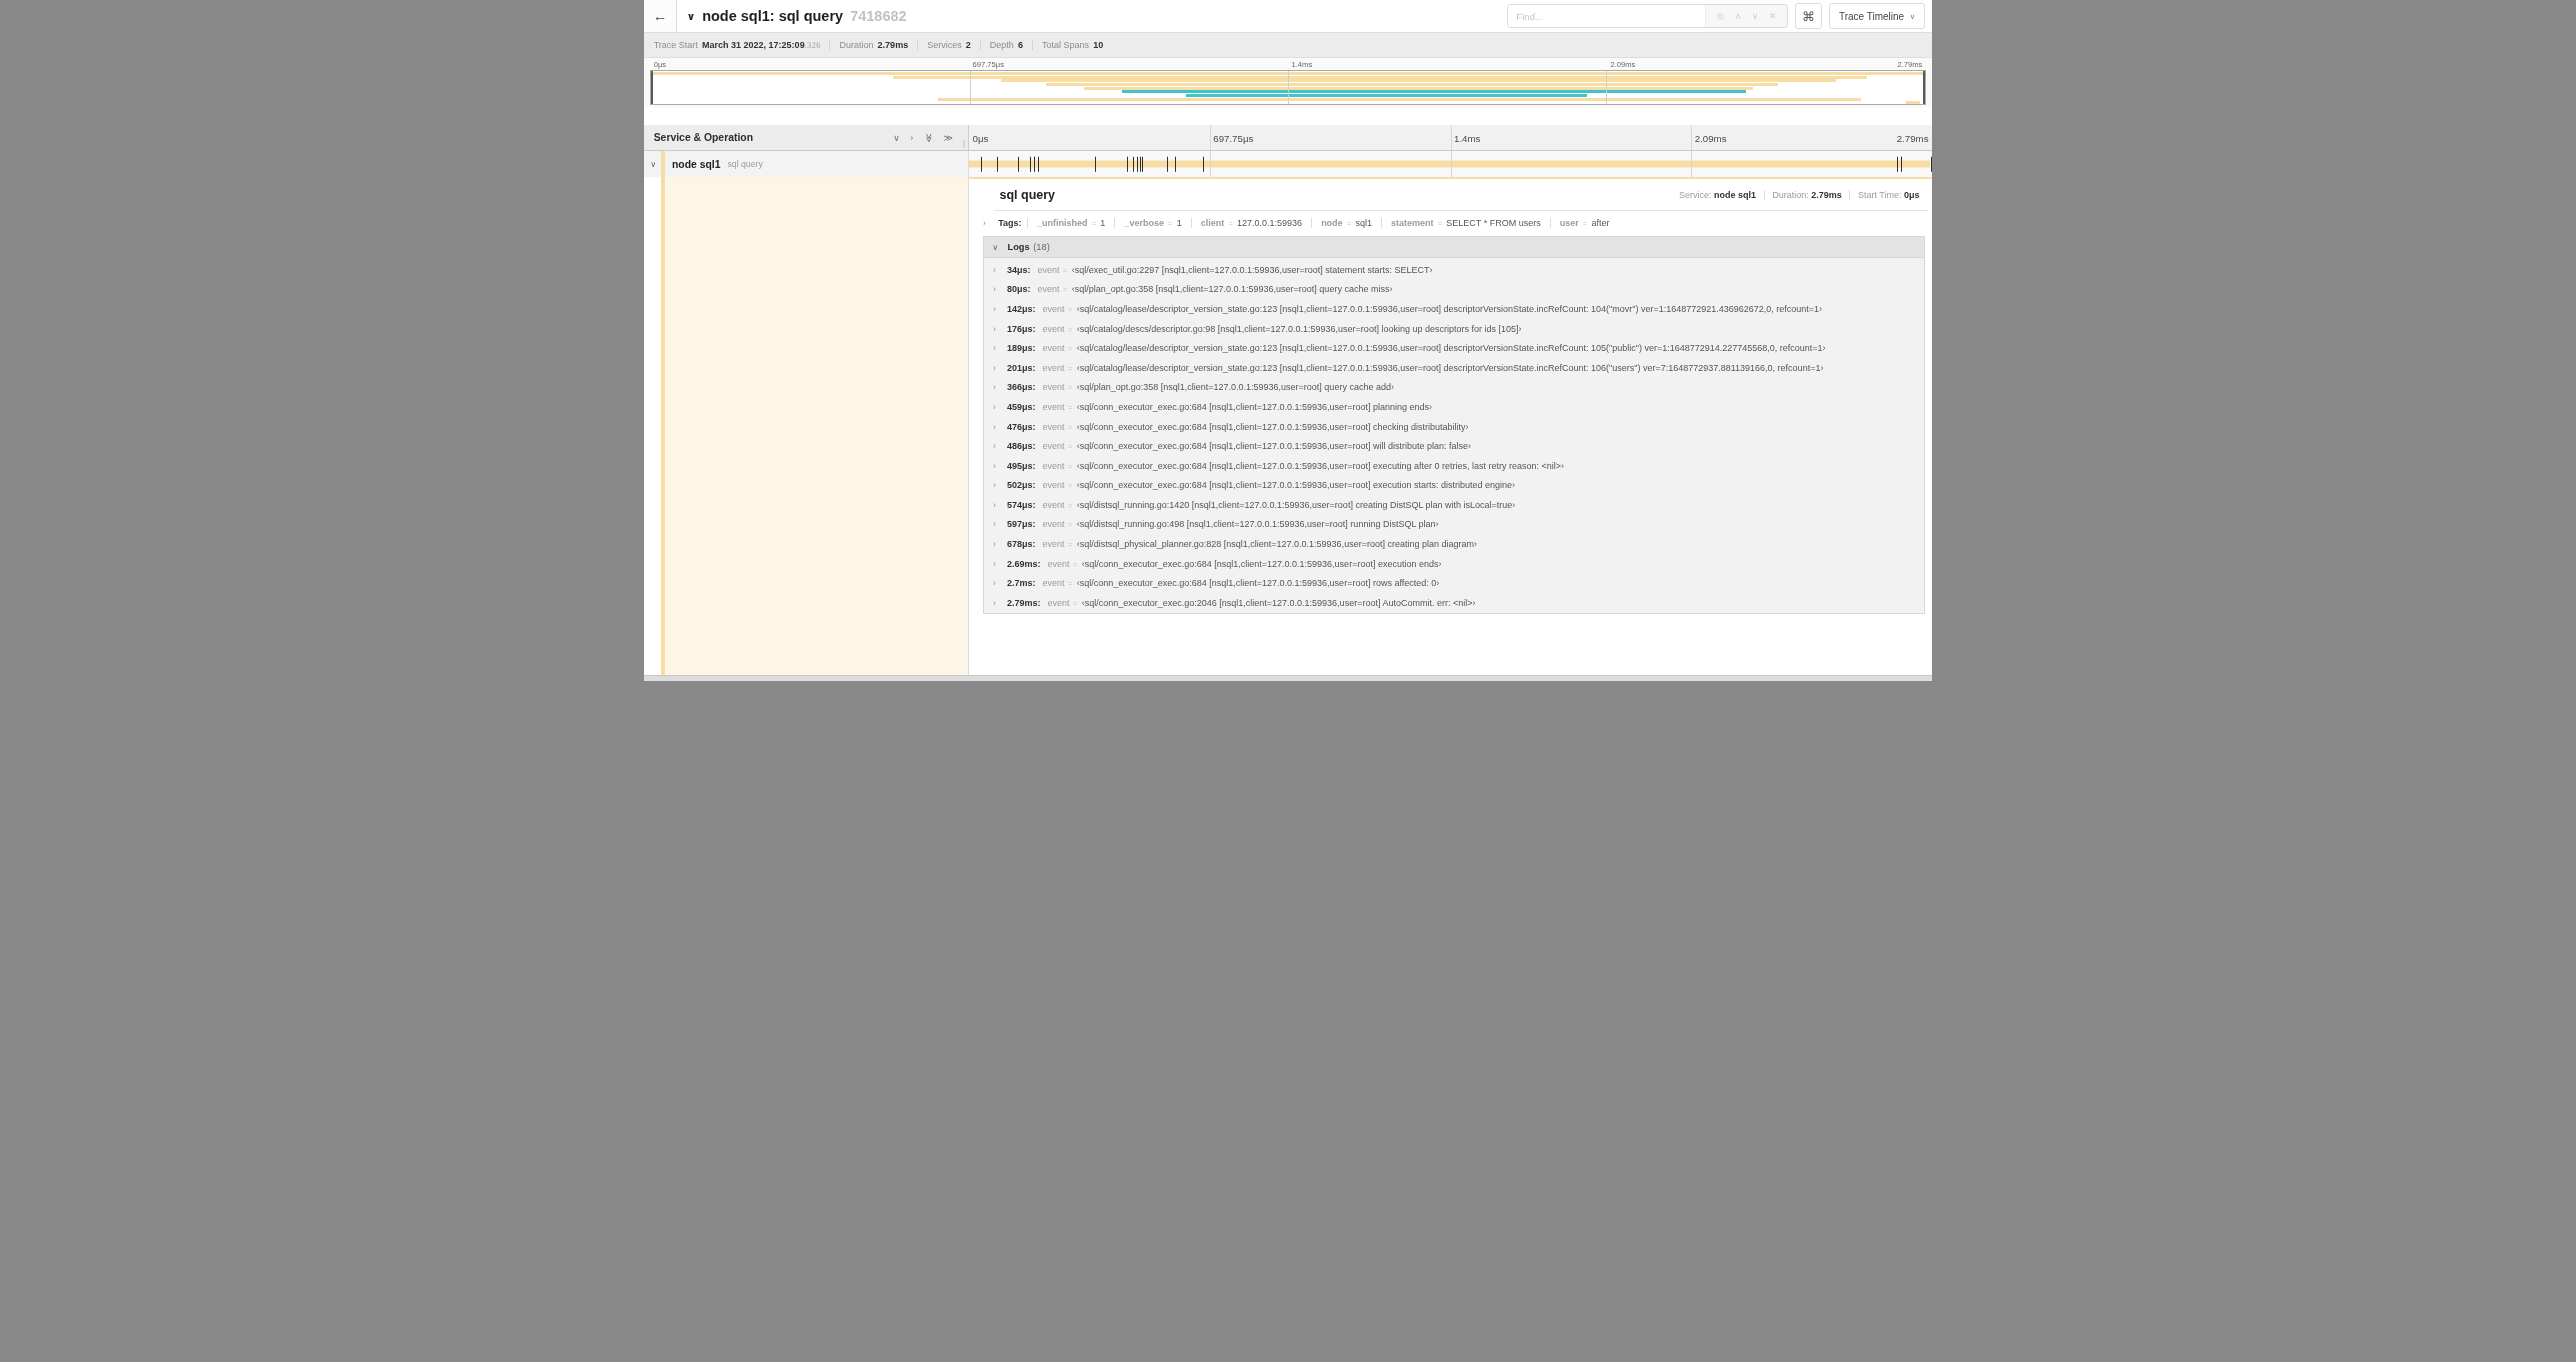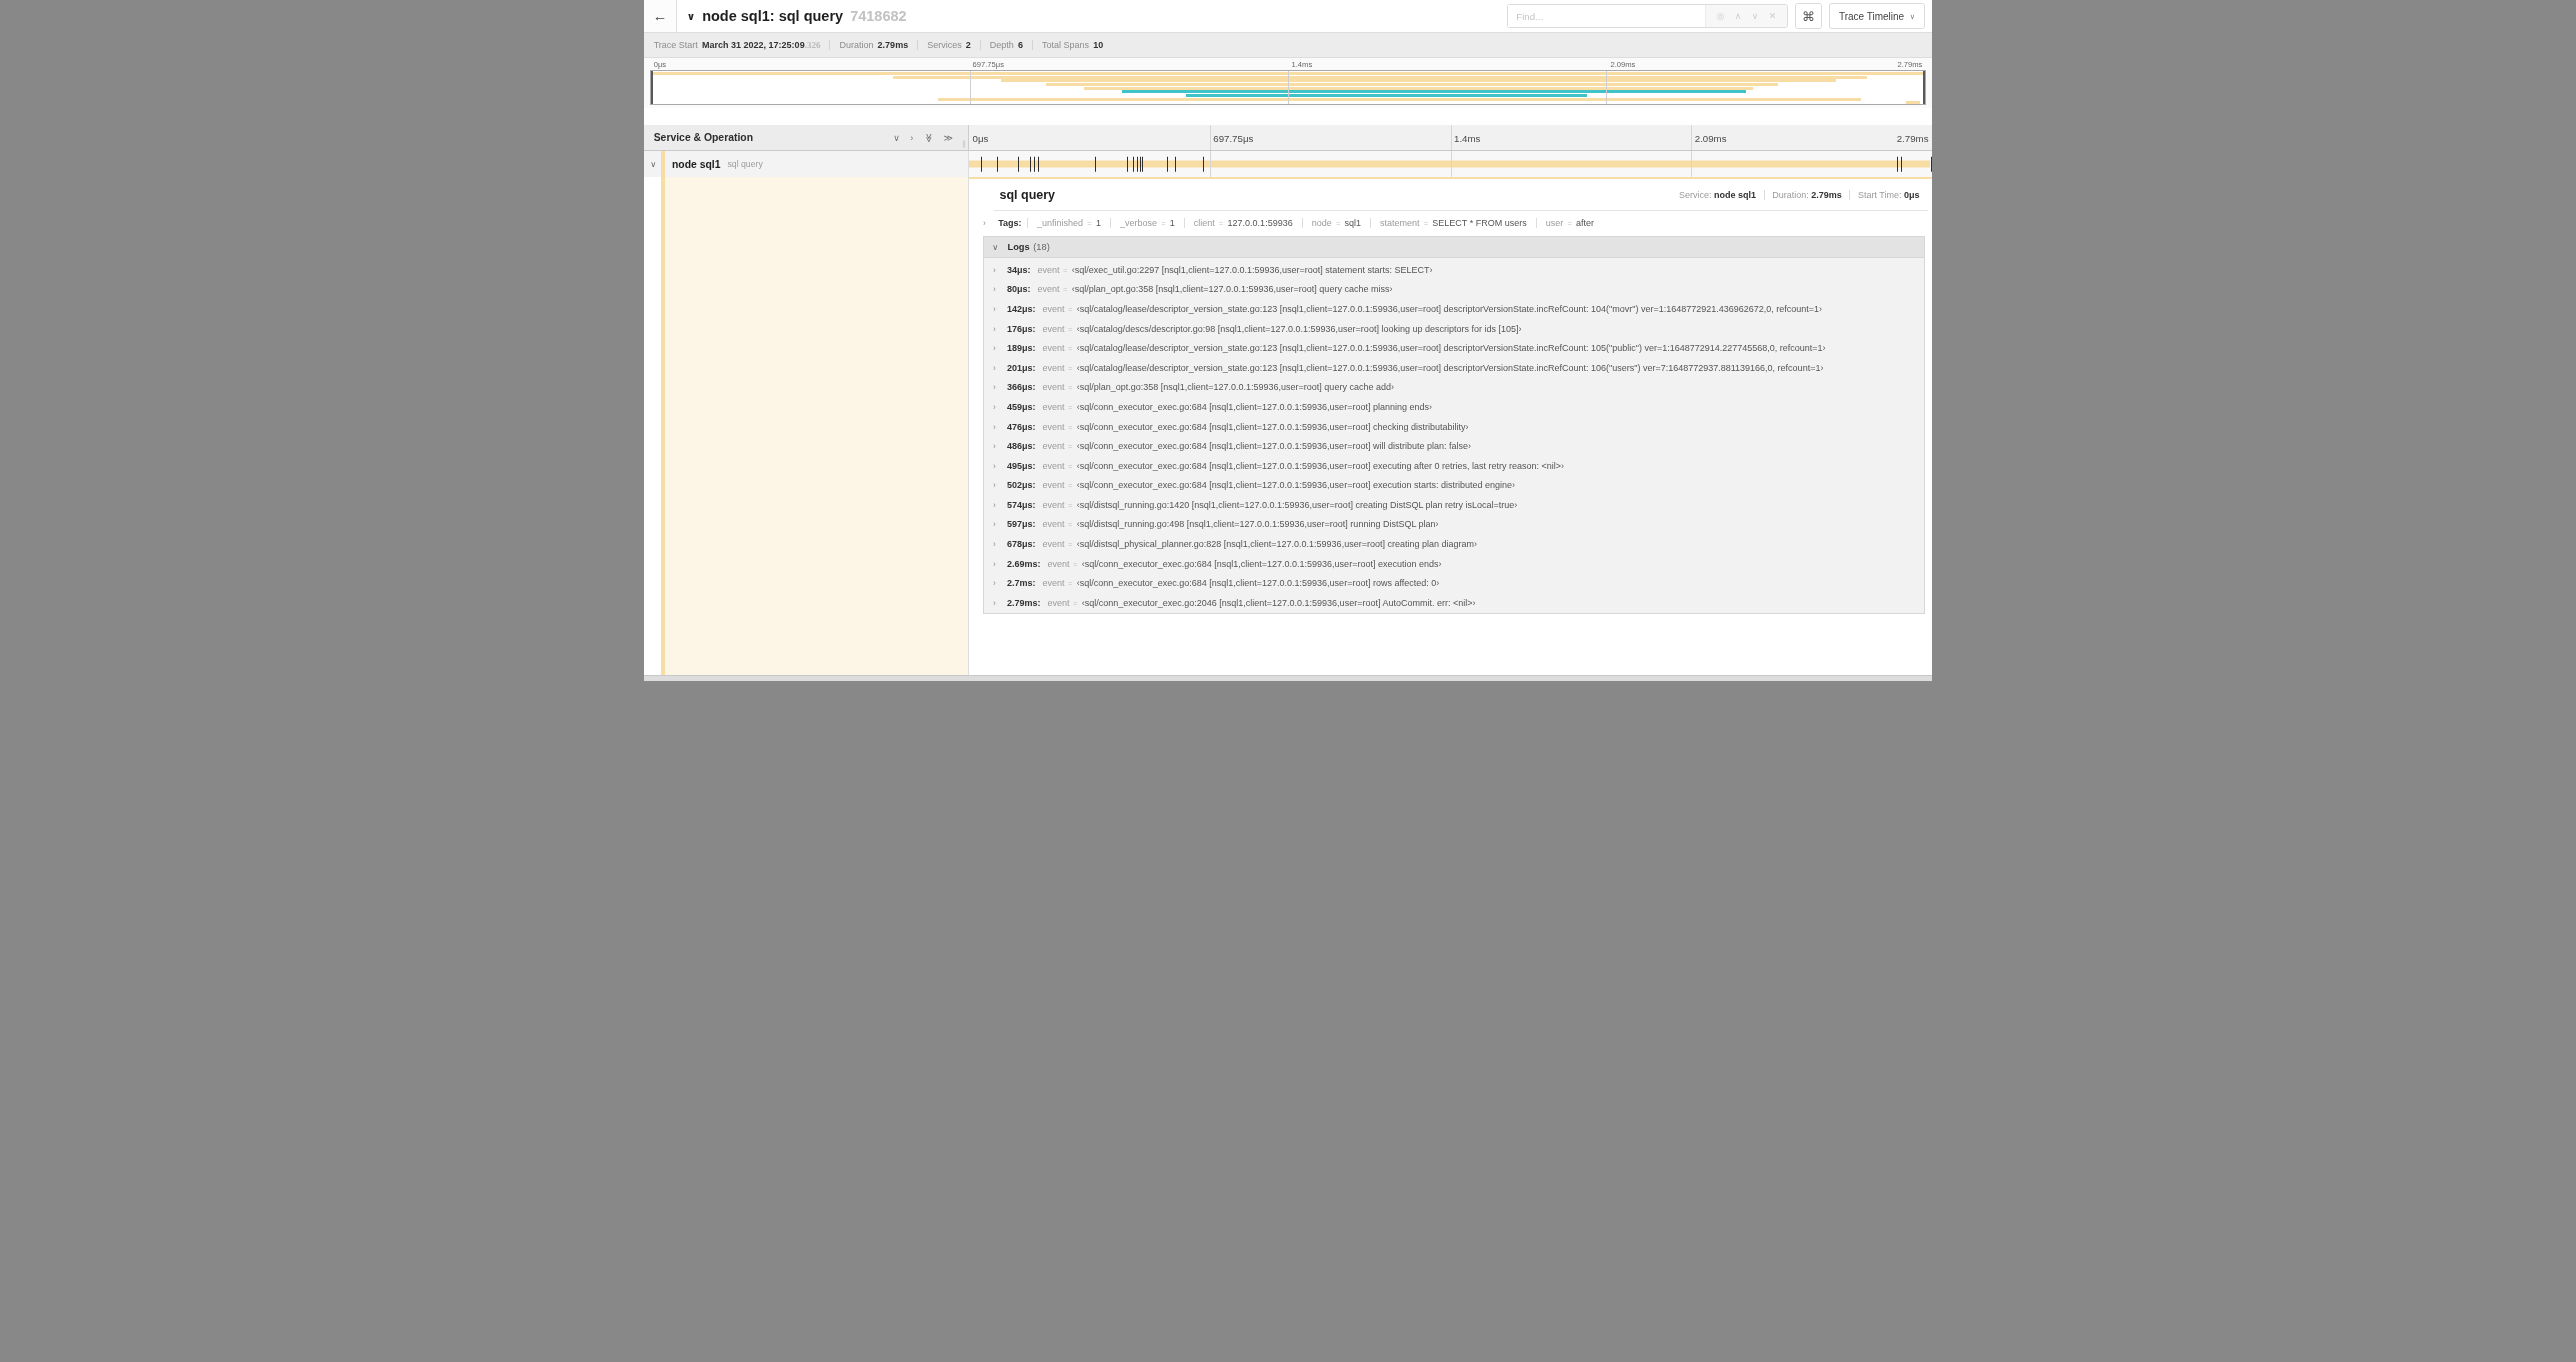--- a/index.html
+++ b/index.html
@@ -76,21 +76,21 @@
   .ov-item{ padding:0 7.6px; border-left:0.7px solid #dcdcdc; color:#9b9b9b; }
   .ov-item:first-child{ border-left:none; }
   .ov-item b{ color:#333; }
   .ov-item:last-child{ padding-right:2.8px; }
   .d-sep{ height:0.7px; background:#e3e3e3; margin:0 4.2px 0 25px; }
   .tags-row{ display:flex; align-items:center; padding:7.6px 9.7px 7px 14px; font-size:9px; cursor:pointer; }
   .tr-chev{ width:15.2px; color:#888; font-size:8.3px; }
   .tags-label{ font-weight:700; color:#333; margin-right:5.5px; }
   .tag{ display:flex; align-items:baseline; padding:0 9px; border-left:0.7px solid #ddd; white-space:nowrap; }
   .tag:first-of-type{ border-left:none; }
-  .tag .k{ color:#9b9b9b; }
+  .tag .k{ color:#9b9b9b;font-weight:bold; }
   .tag .eq{ color:#c3c3c3; font-size:7.6px; margin:0 4.2px; }
   .tag .v{ color:#555; }
   .logs{ margin:1.4px 7px 0 14px; border:0.7px solid #d6d6d6; background:#f2f2f2; display:flex; flex-direction:column; min-height:0; }
   .logs-header{ background:#e3e3e3; border-bottom:0.7px solid #d6d6d6; padding:4.8px 8.3px; font-size:9.3px; display:flex; align-items:center; cursor:pointer; flex:none; }
   .lh-chev{ width:15.2px; color:#666; font-size:8.3px; }
   .logs-label{ font-weight:700; color:#2f2f2f; margin-right:3.5px; }
   .logs-count{ color:#666; }
   .log-rows{ padding-top:2.1px; overflow:hidden; }
   .log-row{ display:flex; align-items:baseline; padding:4.8px 7px 4.8px 9px; font-size:9px; cursor:pointer; white-space:nowrap; overflow:hidden; }
   .lr-chev{ width:14px; flex:none; color:#888; font-size:8.3px; }
@@ -376,21 +376,21 @@
               <span class="lr-time">502μs:</span>
               <span class="lr-key">event</span>
               <span class="lr-eq">=</span>
               <span class="lr-val">‹sql/conn_executor_exec.go:684 [nsql1,client=127.0.0.1:59936,user=root] execution starts: distributed engine›</span>
             </div>
             <div class="log-row">
               <span class="lr-chev">›</span>
               <span class="lr-time">574μs:</span>
               <span class="lr-key">event</span>
               <span class="lr-eq">=</span>
-              <span class="lr-val">‹sql/distsql_running.go:1420 [nsql1,client=127.0.0.1:59936,user=root] creating DistSQL plan retry isLocal=true›</span>
+              <span class="lr-val">‹sql/distsql_running.go:1420 [nsql1,client=127.0.0.1:59936,user=root] creating DistSQL plan with isLocal=true›</span>
             </div>
             <div class="log-row">
               <span class="lr-chev">›</span>
               <span class="lr-time">597μs:</span>
               <span class="lr-key">event</span>
               <span class="lr-eq">=</span>
               <span class="lr-val">‹sql/distsql_running.go:498 [nsql1,client=127.0.0.1:59936,user=root] running DistSQL plan›</span>
             </div>
             <div class="log-row">
               <span class="lr-chev">›</span>

